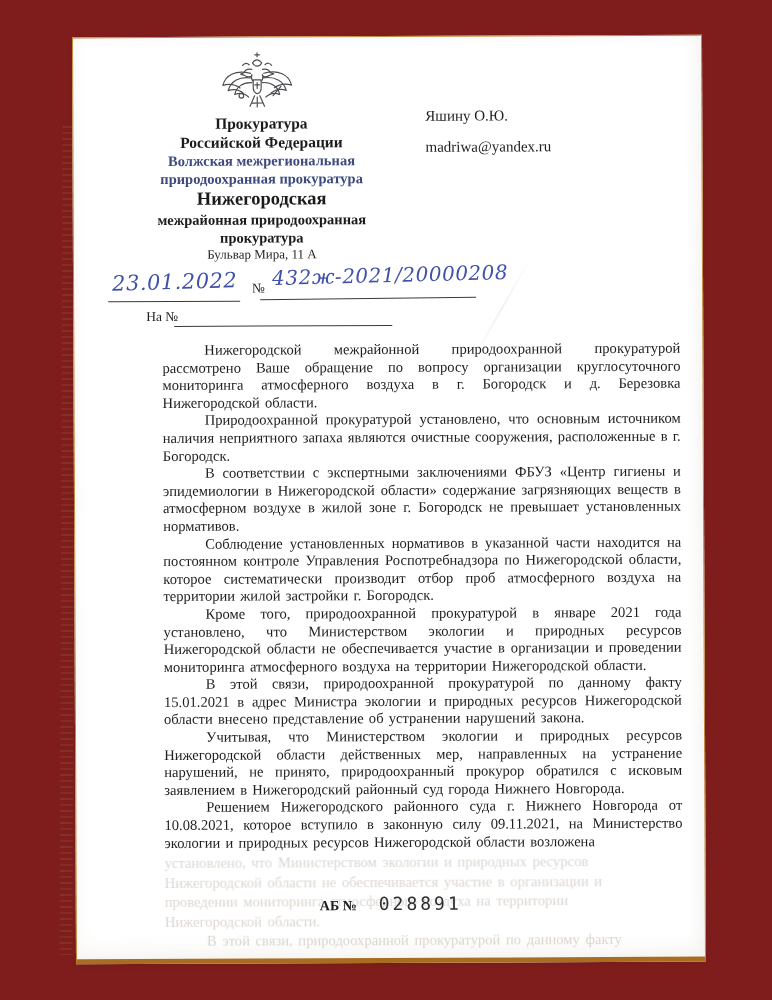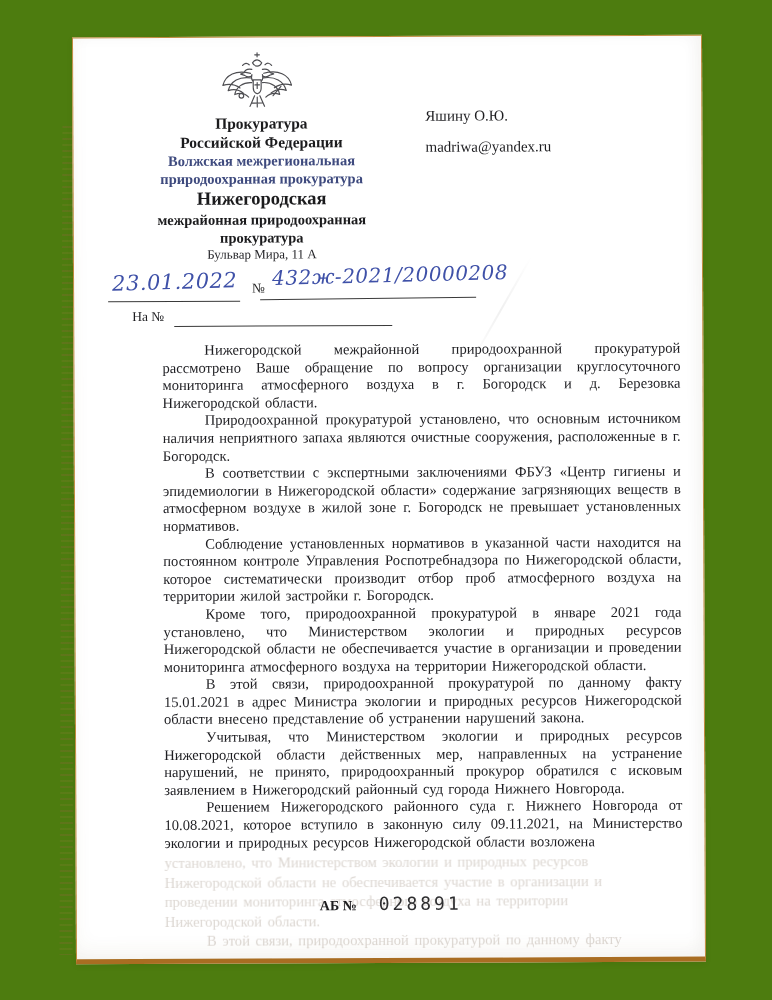--- a/index.html
+++ b/index.html
@@ -1,18 +1,18 @@
 <!DOCTYPE html>
 <html><head>
 <meta charset="utf-8">
 <style>
   html,body{margin:0;padding:0;}
   .photo{
     position:relative; width:772px; height:1000px;
-    background:#4d7c0f; overflow:hidden;
+    background:#7f1d1d; overflow:hidden;
     font-family:"Liberation Serif", serif;
   }
   
   .stack-edge{
     position:absolute; left:61px; top:122px; width:13px; height:833px;
     background:repeating-linear-gradient(to bottom,
       rgba(150,110,60,0) 0 4px, rgba(141,101,56,.28) 4px 6px,
       rgba(150,110,60,0) 6px 10px, rgba(170,125,70,.15) 10px 12px);
     transform:rotate(.2deg);
   }
@@ -43,21 +43,21 @@
   .recipient div{position:static; line-height:31px;}
   
   .hand{font-family:"DejaVu Serif", serif; font-style:italic;
     color:#3f51a8; letter-spacing:.5px; white-space:nowrap;}
   .hand-date{left:38px; top:232px; font-size:21px; transform:rotate(-1.4deg);}
   .no-label{left:178px; top:243px; font-size:13.5px; color:#222;}
   .hand-number{left:198px; top:226px; font-size:20px; transform:rotate(-1.2deg);}
   .rule{height:1px; background:#3a3a3a;}
   .rule-date{left:34px; top:263px; width:132px;}
   .rule-number{left:186px; top:261px; width:216px; transform:rotate(-.4deg);}
-  .reply-label{left:58px; top:271px; font-size:13.5px; color:#1d1d20;}
+  .reply-label{left:72px; top:271px; font-size:13.5px; color:#1d1d20;}
   .rule-reply{left:100px; top:288px; width:218px;}
   
   .body{left:88px; top:304px; width:518px; font-size:14.6px; line-height:17.6px;
     text-align:justify; color:#1e1e22; z-index:3;}
   .body p{position:static; margin:0; text-indent:42px; word-spacing:1.5px;}
   
   .ghost{left:88px; top:816px; width:518px; font-size:14.6px; line-height:19.5px;
     text-align:justify; color:#8a7867; opacity:.3; filter:blur(.4px); z-index:1;}
   .ghost div{position:static; word-spacing:2px;}
   .ghost .g-short{text-align:left;}

